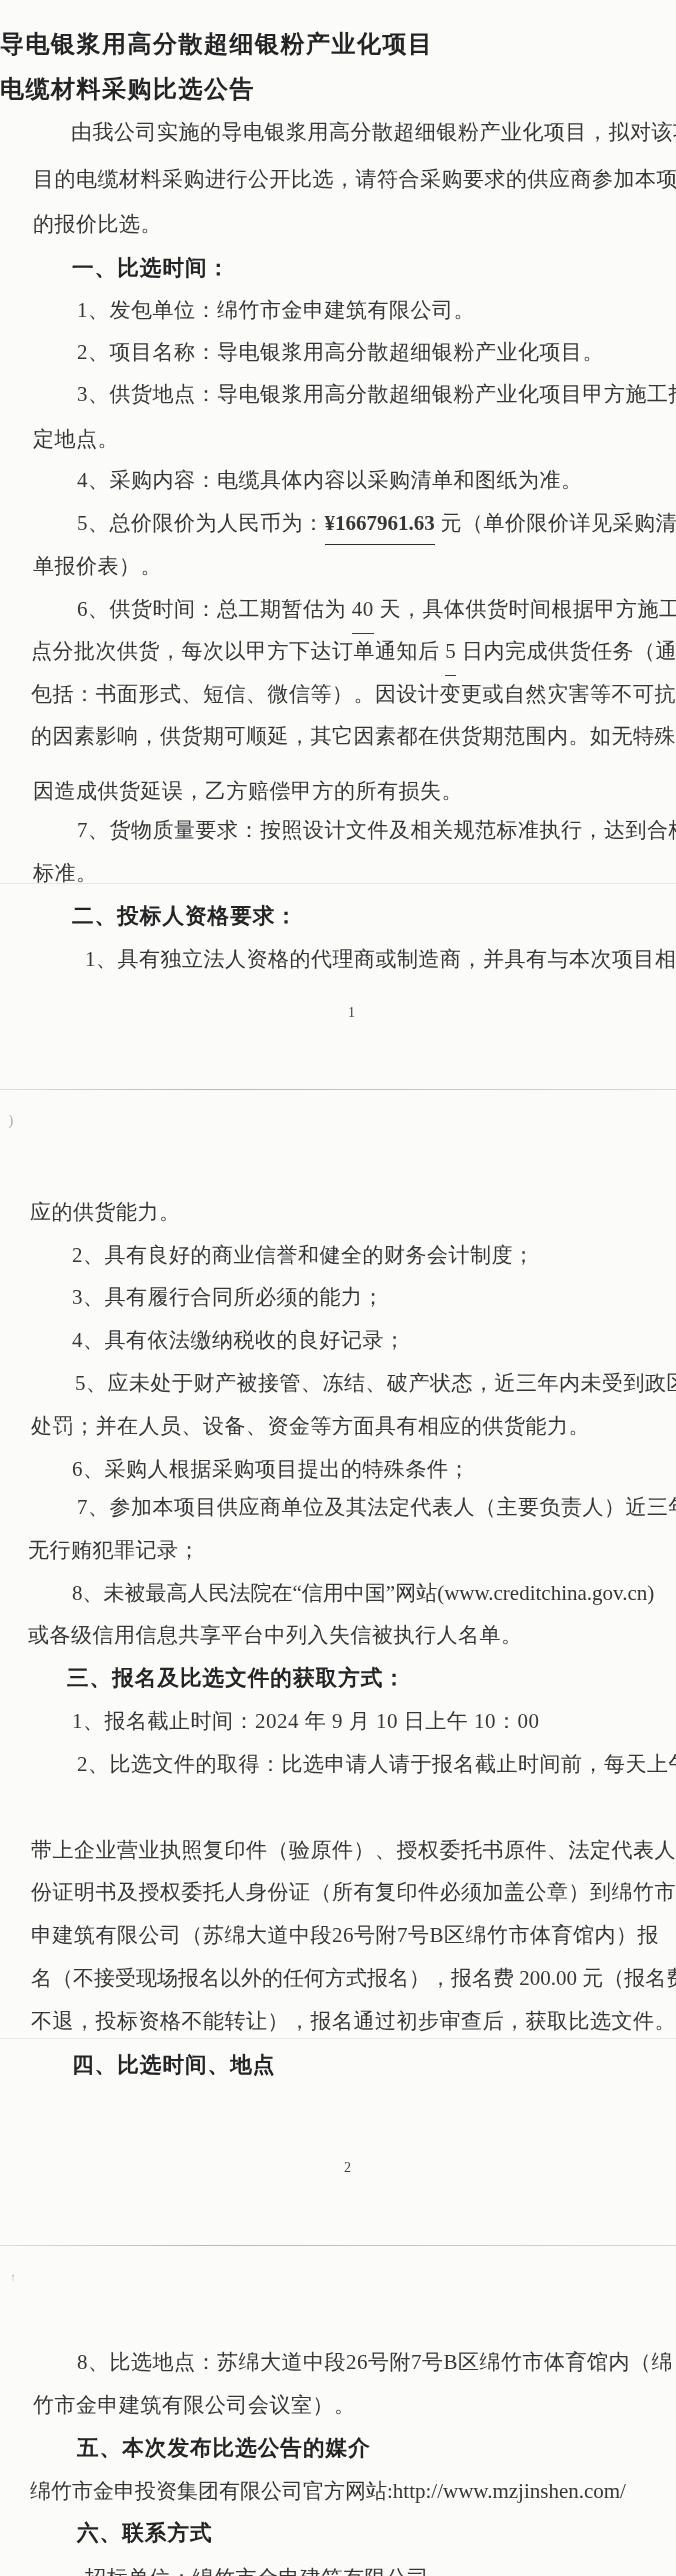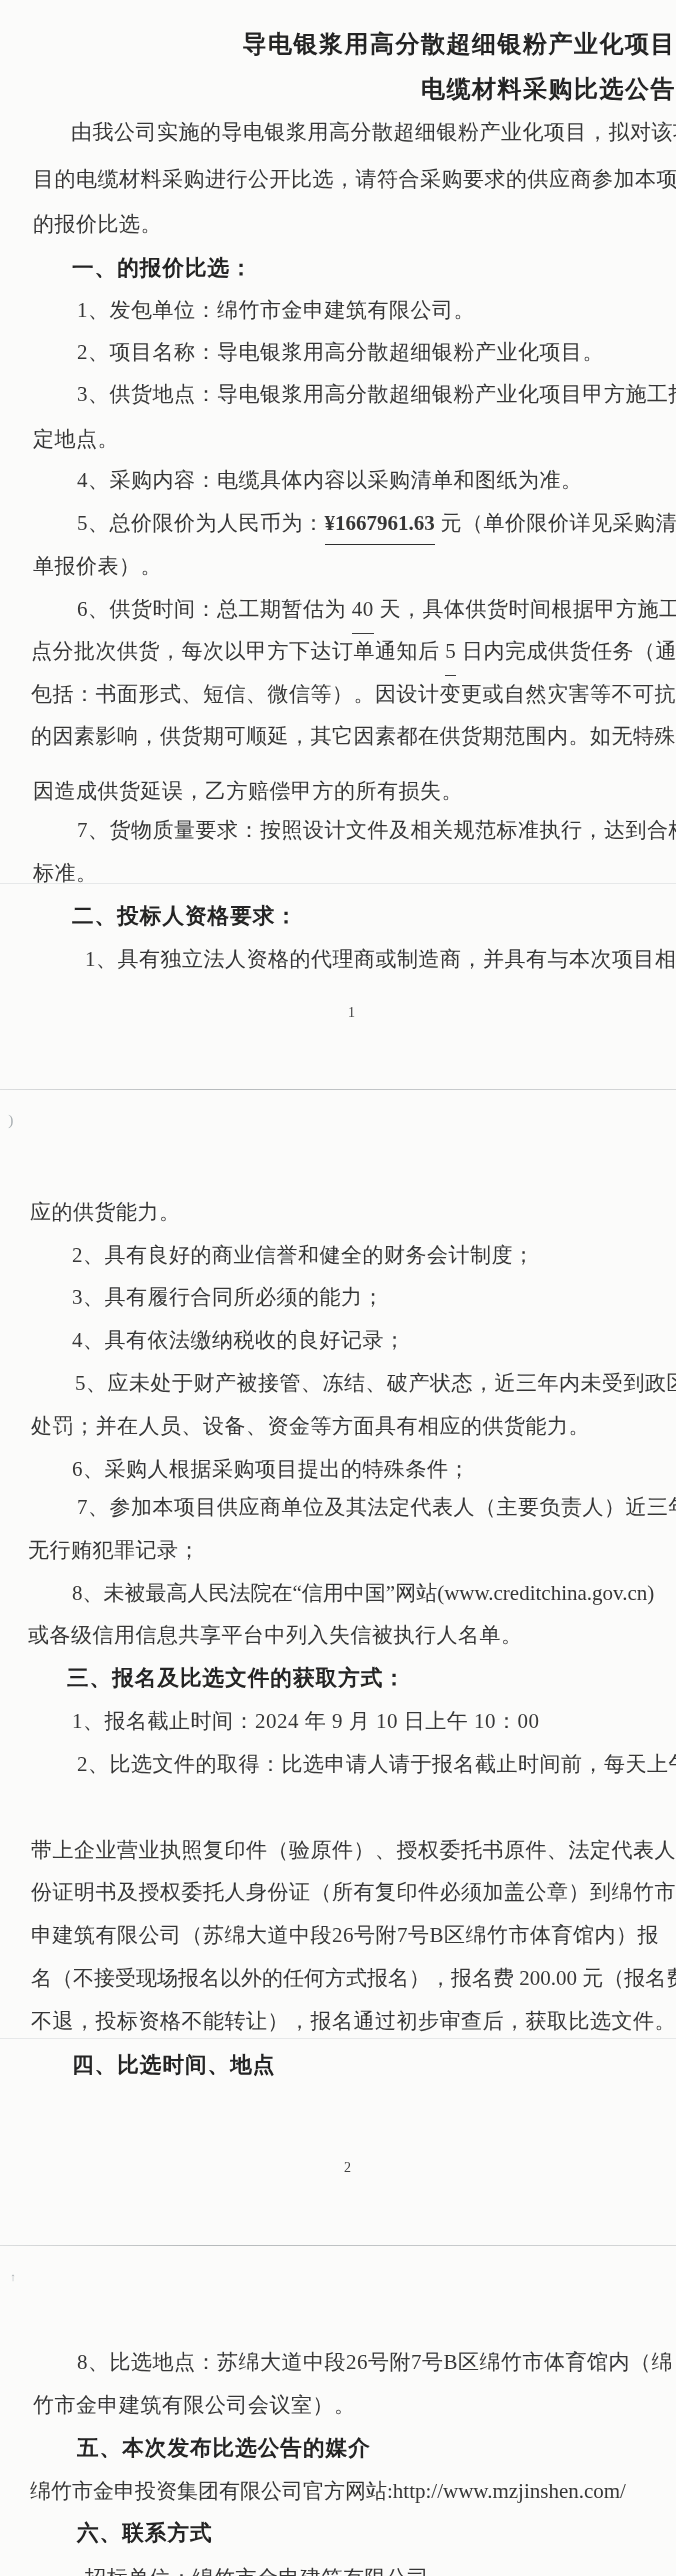--- a/index.html
+++ b/index.html
@@ -21,21 +21,21 @@
     line-height:1.15;
   }
   .hd{
     font-family:"Liberation Sans", sans-serif;
     font-weight:700;
     color:#242424;
     letter-spacing:1px;
     font-size:21.6px;
   }
   .title{
-    left:0; width:100%; text-align:right;
+    left:0; width:100%; text-align:left;
     font-family:"Liberation Sans", sans-serif;
     font-weight:700;
     font-size:24px;
     color:#242424;
     letter-spacing:1.5px;
   }
   .tight{letter-spacing:0;}
   .u{border-bottom:1px solid #3c3c3c; padding-bottom:12px;}
   .u2{border-bottom:1.5px solid #2d2d2d; font-weight:700; padding-bottom:9px;}
   .pn{font-size:14px; color:#3f3f3f; letter-spacing:0;}
@@ -54,21 +54,21 @@
 
 <div id="canvas">
 
   <div class="ln title" style="top:30px">导电银浆用高分散超细银粉产业化项目</div>
   <div class="ln title" style="top:75px">电缆材料采购比选公告</div>
 
   <div class="ln" style="top:120px;left:71px">由我公司实施的导电银浆用高分散超细银粉产业化项目，拟对该项</div>
   <div class="ln" style="top:167px;left:33px">目的电缆材料采购进行公开比选，请符合采购要求的供应商参加本项目</div>
   <div class="ln" style="top:212px;left:33px">的报价比选。</div>
 
-  <div class="ln hd" style="top:256px;left:72px">一、的报价比选：</div>
+  <div class="ln hd" style="top:256px;left:72px">一、比选时间：</div>
 
   <div class="ln" style="top:298px;left:77px">1、发包单位：绵竹市金申建筑有限公司。</div>
   <div class="ln" style="top:340px;left:77px">2、项目名称：导电银浆用高分散超细银粉产业化项目。</div>
   <div class="ln" style="top:382px;left:77px">3、供货地点：导电银浆用高分散超细银粉产业化项目甲方施工指</div>
   <div class="ln" style="top:427px;left:33px">定地点。</div>
   <div class="ln" style="top:468px;left:77px">4、采购内容：电缆具体内容以采购清单和图纸为准。</div>
 
   <div class="ln" style="top:511px;left:77px"><span>5、总价限价为人民币为：</span><span class="u2 tight">¥1667961.63</span><span> 元（单价限价详见采购清</span></div>
   <div class="ln" style="top:554px;left:33px">单报价表）。</div>
 

